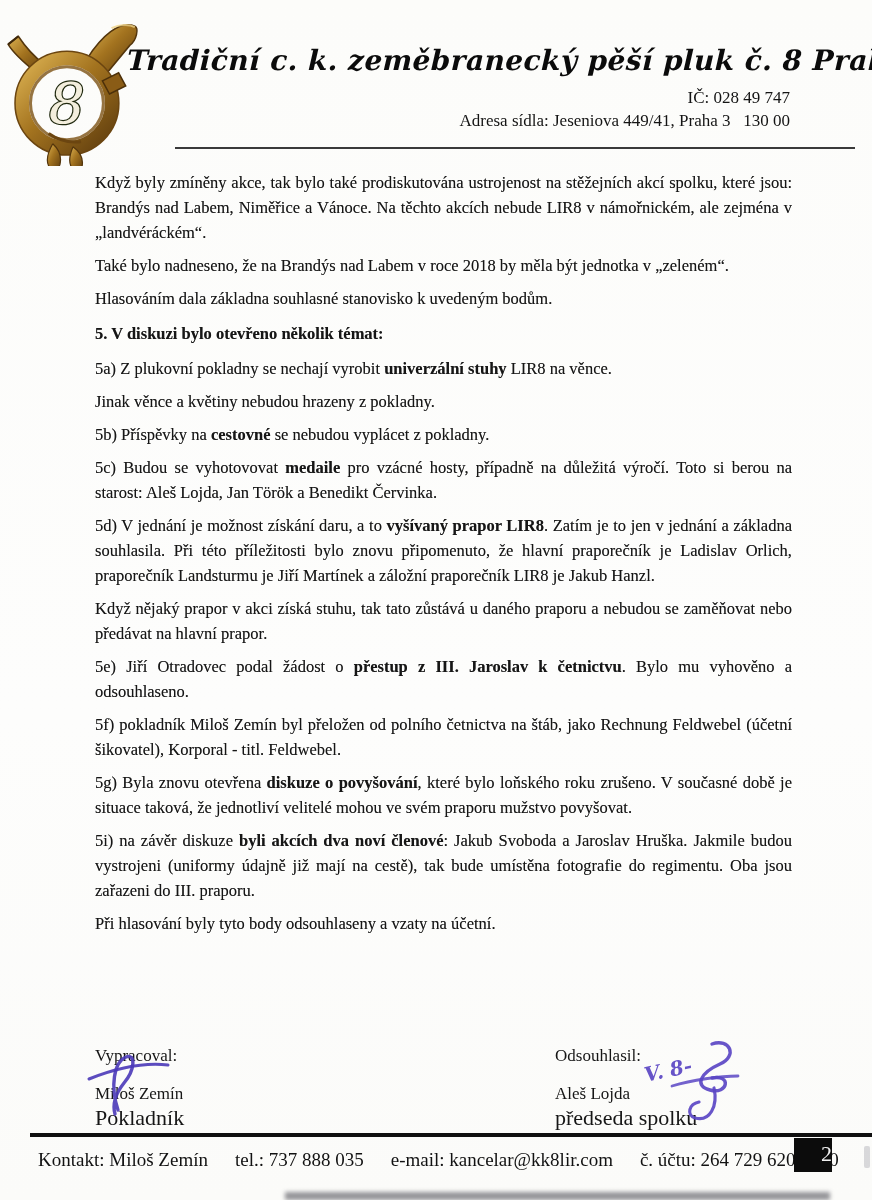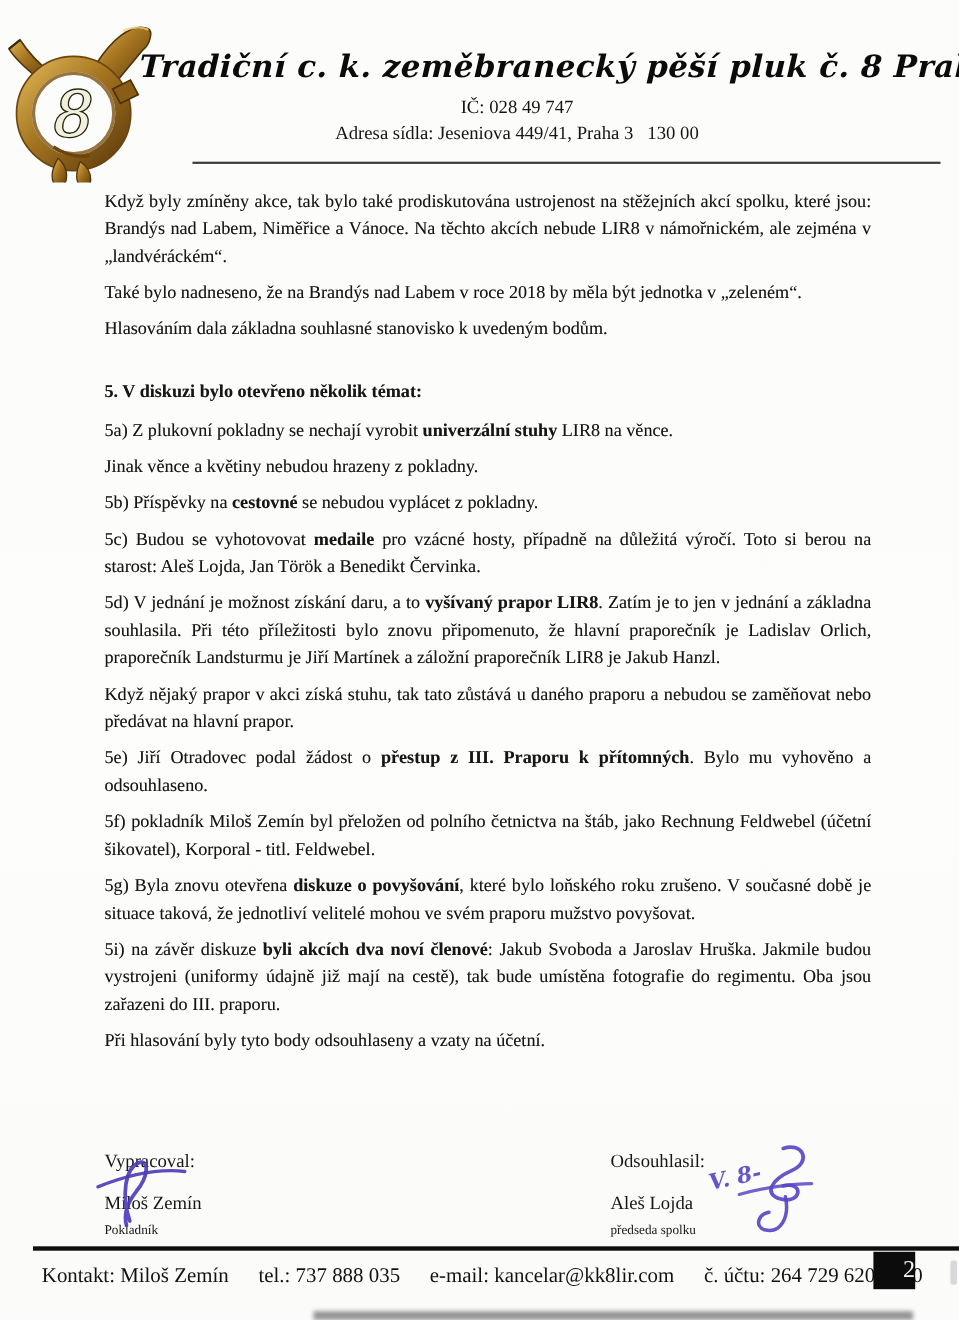--- a/index.html
+++ b/index.html
@@ -11,38 +11,38 @@
     color:#161616;
   }
   
   .logo{position:absolute;left:4px;top:14px;width:136px;height:152px;}
   .org-title{
     position:absolute;left:127px;top:44px;width:700px;
     font-family:"DejaVu Serif", serif;font-style:italic;font-weight:bold;
     font-size:28px;line-height:34px;color:#0b0b0b;letter-spacing:.4px;
     transform:skewX(-2deg);white-space:nowrap;
   }
-  .head-center{position:absolute;left:150px;top:86px;width:640px;text-align:center;}
+  .head-center{position:absolute;left:150px;top:86px;width:640px;text-align:right;}
   .head-line{font-size:17px;line-height:23px;color:#141414;white-space:pre;}
   .head-rule{position:absolute;left:175px;top:147px;width:680px;height:2px;background:#3a3a3a;}
   
   .doc-body{position:absolute;left:95px;top:170px;width:697px;}
   .para{
     margin:0 0 8px 0;font-size:16.5px;line-height:25px;text-align:justify;
     text-shadow:0 0 .4px rgba(20,20,20,.45);
   }
   .para b{font-weight:bold;}
-  .para.heading{margin-top:32px;margin-bottom:10px;font-weight:bold;text-align:left;}
+  .para.heading{margin-top:10px;margin-bottom:10px;font-weight:bold;text-align:left;}
   
   .sig-block{position:absolute;top:1044px;width:300px;}
   .sig-left{left:95px;}
   .sig-right{left:555px;}
   .sig-label{font-size:17px;line-height:24px;}
   .sig-name{font-size:17px;line-height:24px;margin-top:14px;}
-  .sig-role{font-size:12px;line-height:24px;}
+  .sig-role{font-size:22px;line-height:24px;}
   .ink{position:absolute;pointer-events:none;}
   .ink-text{
     position:absolute;left:644px;top:1058px;
     font-family:"DejaVu Serif", serif;font-style:italic;font-weight:bold;
     font-size:20px;color:#5b46c4;transform:rotate(-12deg);opacity:.92;
   }
   
   .foot-rule{position:absolute;left:30px;top:1133px;width:842px;height:4px;background:#101010;}
   .foot-row{
     position:absolute;left:38px;top:1148px;width:760px;display:flex;column-gap:27px;
@@ -108,21 +108,21 @@
       <p class="para"><span>Když byly zmíněny akce, tak bylo také prodiskutována ustrojenost na stěžejních akcí spolku, které jsou: Brandýs nad Labem, Niměřice a Vánoce. Na těchto akcích nebude LIR8  v námořnickém, ale zejména v „landvéráckém“.</span></p>
       <p class="para"><span>Také bylo nadneseno, že na Brandýs nad Labem v roce 2018 by měla být jednotka v „zeleném“.</span></p>
       <p class="para"><span>Hlasováním dala základna souhlasné stanovisko k uvedeným bodům.</span></p>
       <p class="para heading"><b>5. V diskuzi bylo otevřeno několik témat:</b></p>
       <p class="para"><span>5a) Z plukovní pokladny se nechají vyrobit </span><b>univerzální stuhy</b><span> LIR8 na věnce.</span></p>
       <p class="para"><span>Jinak věnce a květiny nebudou hrazeny z pokladny.</span></p>
       <p class="para"><span>5b) Příspěvky na </span><b>cestovné</b><span> se nebudou vyplácet z pokladny.</span></p>
       <p class="para"><span>5c) Budou se vyhotovovat </span><b>medaile</b><span> pro vzácné hosty, případně na důležitá výročí. Toto si berou na starost: Aleš Lojda, Jan Török a Benedikt Červinka.</span></p>
       <p class="para"><span>5d) V jednání je možnost získání daru, a to </span><b>vyšívaný prapor LIR8</b><span>. Zatím je to jen v jednání a základna souhlasila. Při této příležitosti bylo znovu připomenuto, že hlavní praporečník je Ladislav Orlich, praporečník Landsturmu je Jiří Martínek a záložní praporečník LIR8 je Jakub Hanzl.</span></p>
       <p class="para"><span>Když nějaký prapor v akci získá stuhu, tak tato zůstává u daného praporu a nebudou se zaměňovat nebo předávat na hlavní prapor.</span></p>
-      <p class="para"><span>5e) Jiří Otradovec podal žádost o </span><b>přestup z III. Praporu  k přítomných</b><span>. Bylo mu vyhověno a odsouhlaseno.</span></p>
+      <p class="para"><span>5e) Jiří Otradovec podal žádost o </span><b>přestup z III. Jaroslav  k četnictvu</b><span>. Bylo mu vyhověno a odsouhlaseno.</span></p>
       <p class="para"><span>5f) pokladník Miloš Zemín byl přeložen od polního četnictva na štáb, jako Rechnung Feldwebel (účetní šikovatel), Korporal - titl. Feldwebel.</span></p>
       <p class="para"><span>5g) Byla znovu otevřena </span><b>diskuze o povyšování</b><span>, které bylo loňského roku zrušeno. V současné době je situace taková, že jednotliví velitelé mohou ve svém praporu mužstvo povyšovat.</span></p>
       <p class="para"><span>5i) na závěr diskuze </span><b>byli akcích dva noví členové</b><span>: Jakub Svoboda a Jaroslav Hruška. Jakmile budou vystrojeni (uniformy údajně již mají na cestě), tak bude umístěna fotografie do regimentu. Oba jsou zařazeni do III. praporu.</span></p>
       <p class="para"><span>Při hlasování byly tyto body odsouhlaseny a vzaty na účetní.</span></p>
     </main>
 
   <div class="sig-block sig-left">
     <div class="sig-label">Vypracoval:</div>
     <div class="sig-name">Miloš Zemín</div>
     <div class="sig-role">Pokladník</div>

